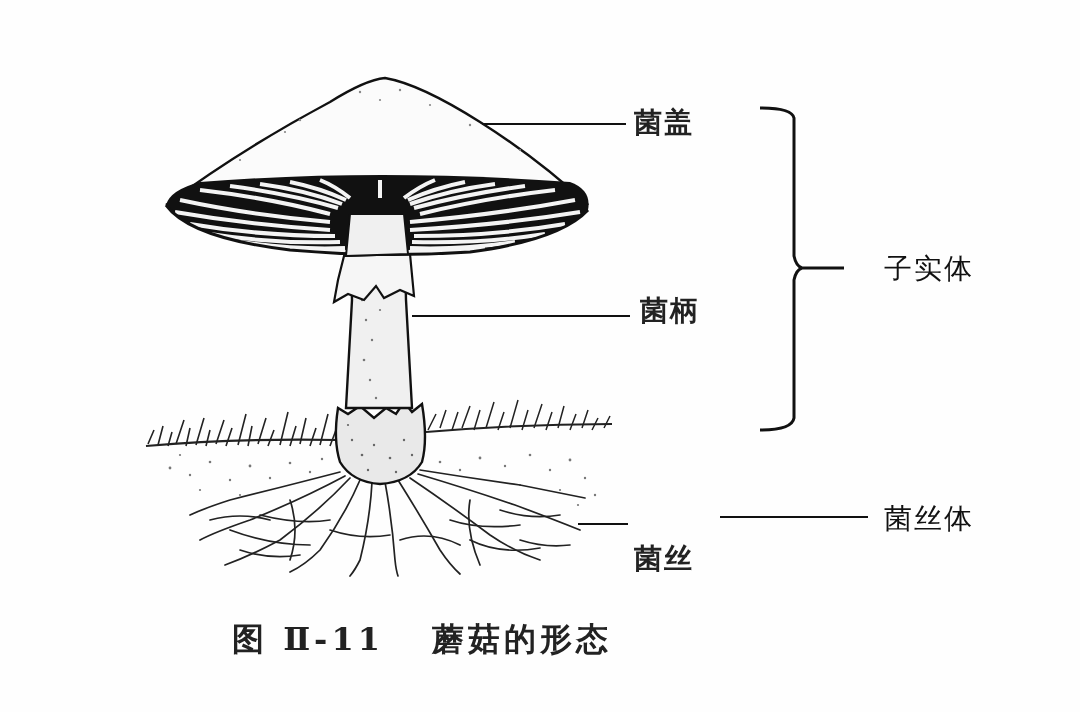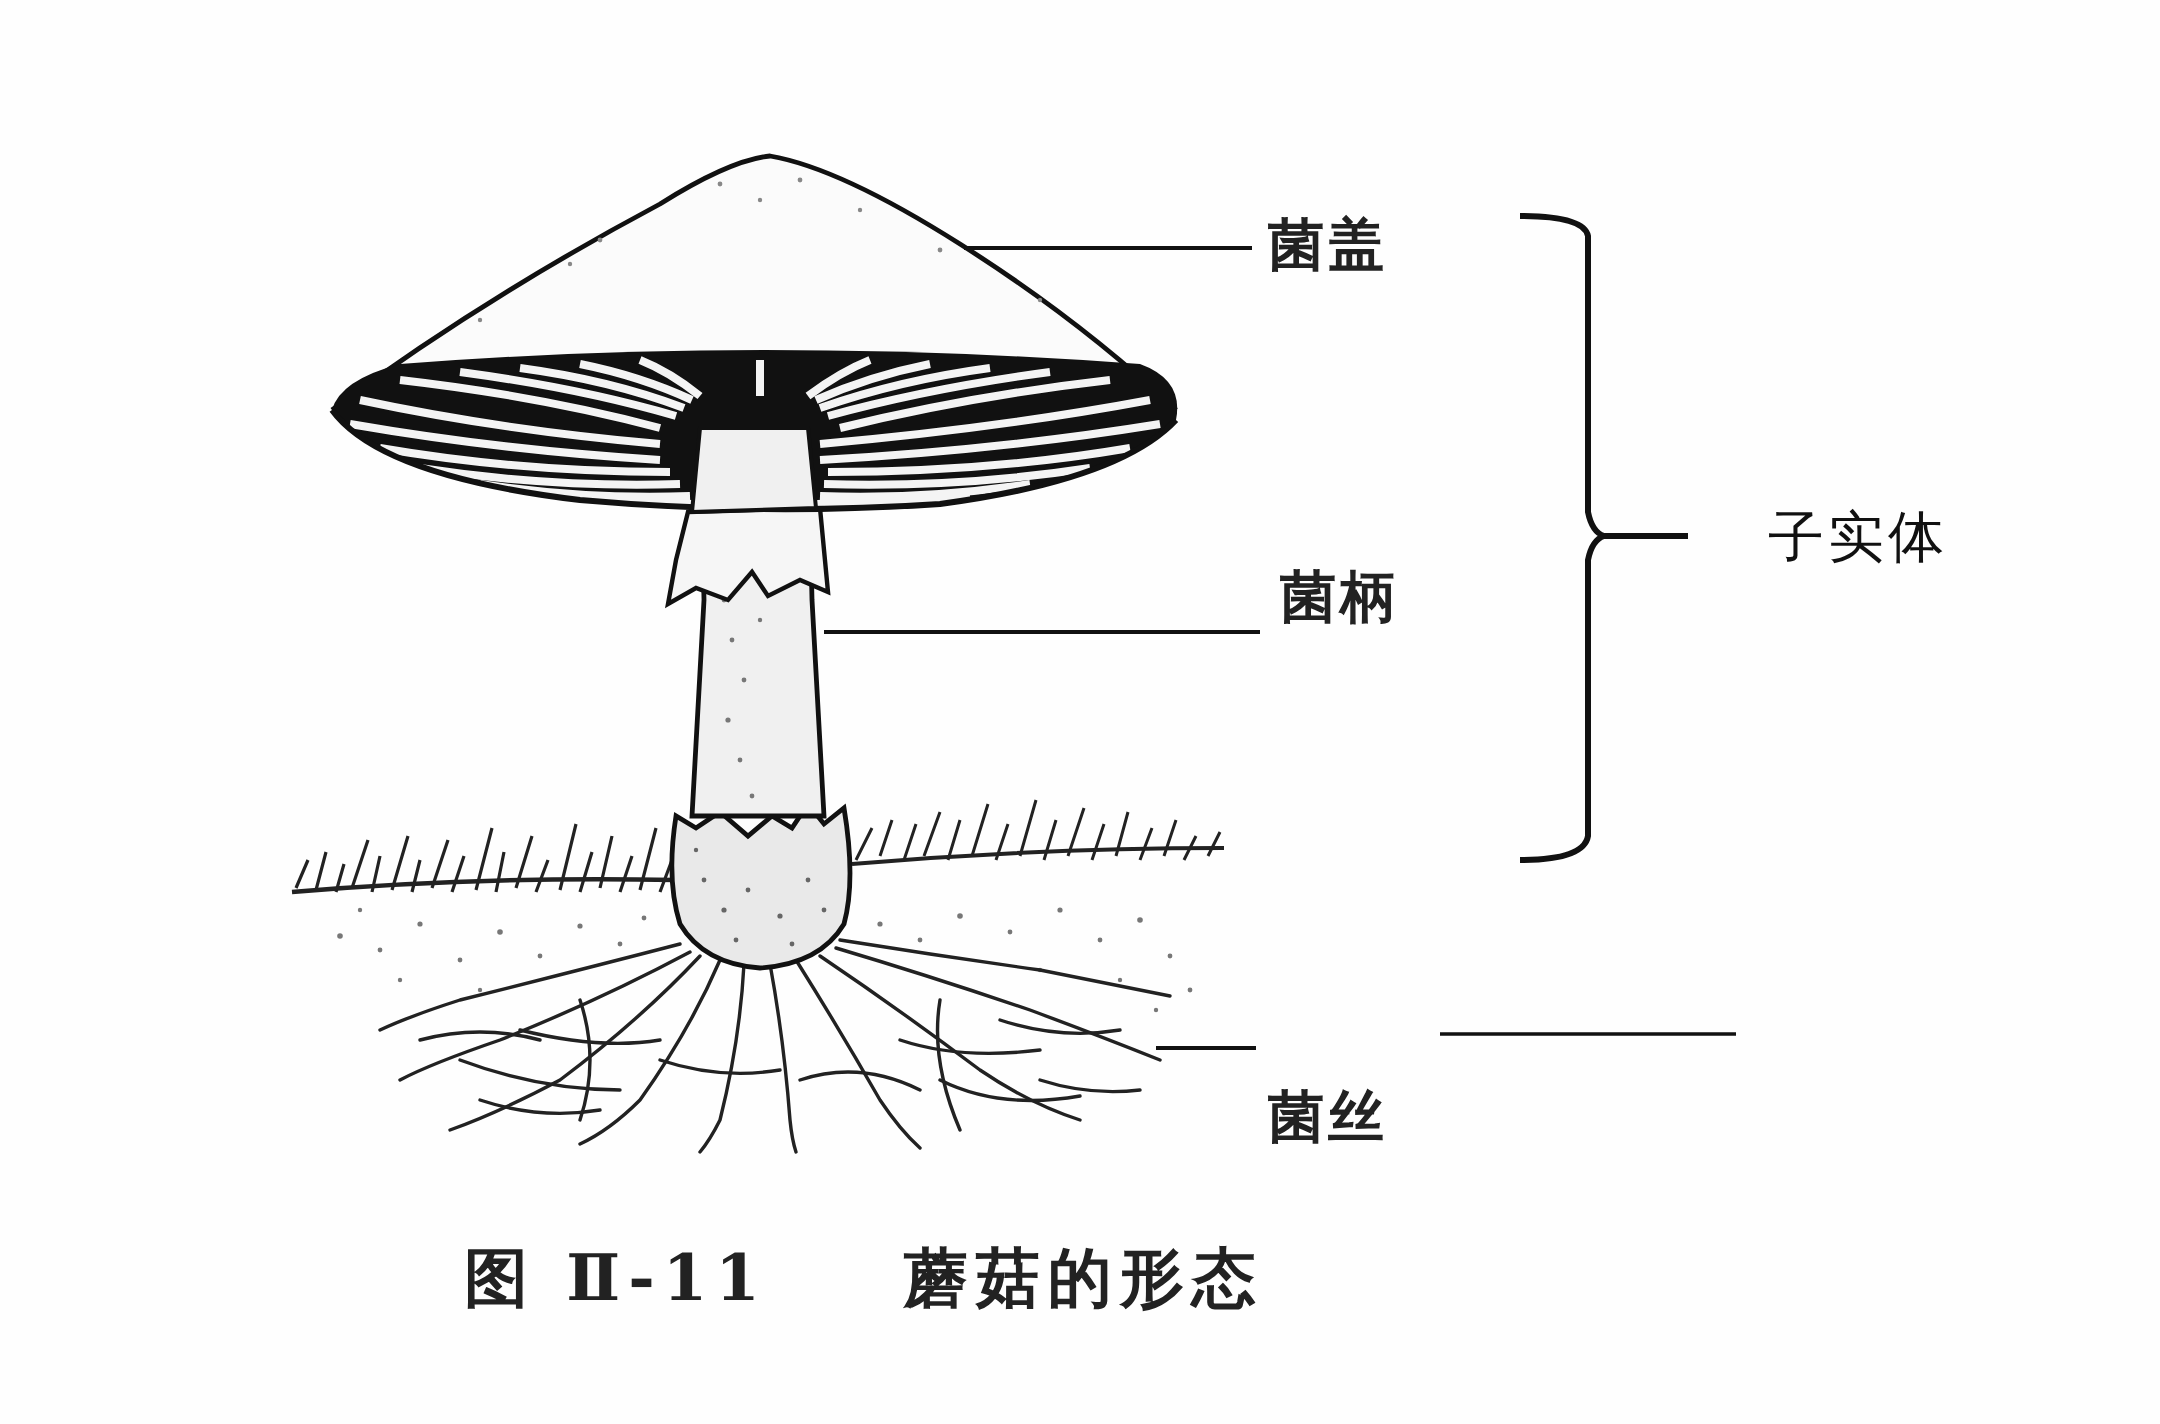--- a/index.html
+++ b/index.html
@@ -7,21 +7,21 @@
          font-family: "DejaVu Serif", "Liberation Serif", serif; color: #1a1a1a; }
   .canvas { position: absolute; left: 0; top: 0; width: 1080px; height: 712px; background: #fefefe; }
   svg.art { position: absolute; left: 0; top: 0; }
   .label { position: absolute; font-size: 28px; font-weight: bold; color: #222; letter-spacing: 2px;
            font-family: Liberation Mono, monospace; white-space: nowrap; }
   .label-sans { position: absolute; font-size: 28px; color: #111; letter-spacing: 2px;
                 font-family: Liberation Mono, monospace; white-space: nowrap; }
   .caption { position: absolute; left: 232px; top: 618px; font-size: 32px; font-weight: bold;
              color: #222; letter-spacing: 4px; white-space: nowrap;
              font-family: "DejaVu Serif", "Liberation Serif", serif; }
-  .caption .num { margin-right: 68px; }
+  .caption .num { margin-right: 48px; }
 </style>
 </head>
 <body>
 
 <div class="canvas">
 
   <svg class="art" width="1080" height="712" viewBox="0 0 1080 712">
     <defs>
       <clipPath id="gillclip">
         <path d="M166,205 Q170,190 200,182 Q380,168 570,182 Q592,190 588,210 Q560,240 470,252 Q380,258 290,250 Q190,238 166,205 Z"></path>
@@ -166,20 +166,21 @@
       <line x1="412" y1="316" x2="630" y2="316"></line>
       <line x1="578" y1="524" x2="628" y2="524"></line>
       <line x1="720" y1="517" x2="868" y2="517" stroke-width="1.8"></line>
     </g>
 
     <path d="M760,108 Q792,108 794,118 L794,256 Q796,266 802,268 L844,268
              M802,268 Q796,270 794,280 L794,418 Q792,430 760,430" fill="none" stroke="#111" stroke-width="3"></path>
   </svg>
 
   <div class="label" style="left:634px; top:104px;">菌盖</div>
-  <div class="label" style="left:640px; top:280px;">菌柄</div>
+  <div class="label" style="left:640px; top:292px;">菌柄</div>
   <div class="label" style="left:634px; top:504px;margin-top:36px;">菌丝</div>
   <div class="label-sans" style="left:884px; top:250px;">子实体</div>
+  <div class="label-sans" style="left:884px; top:500px;">菌丝体</div>
 
   <div class="caption">
     <span class="num">图 Ⅱ-11</span><span>蘑菇的形态</span>
   </div>
 </div>
 
 </body></html>

